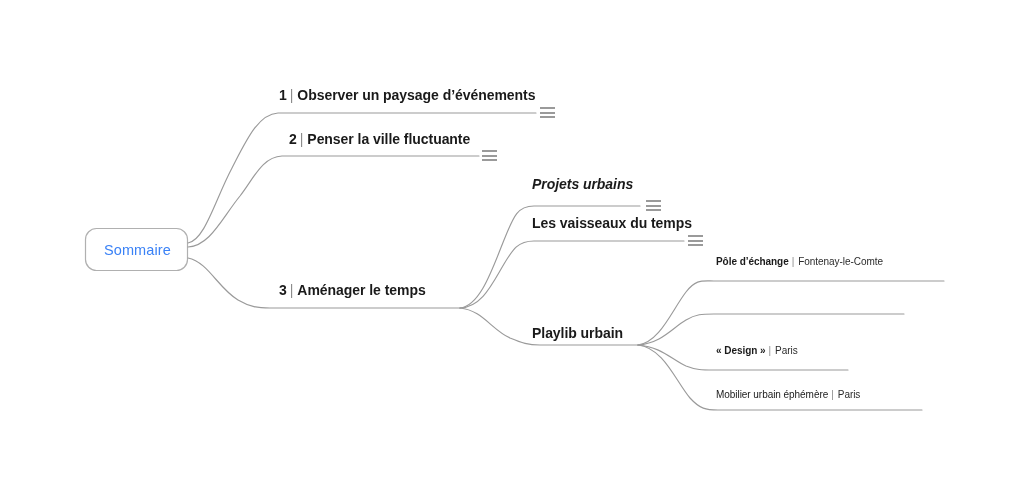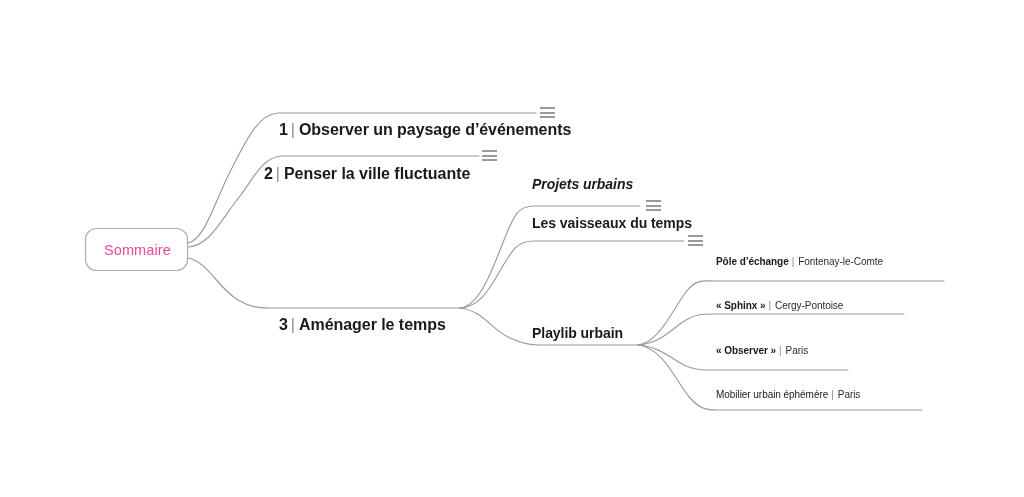--- a/index.html
+++ b/index.html
@@ -39,29 +39,28 @@
   }
   .node-label {
     position: absolute;
     white-space: nowrap;
     color: #1a1a1a;
     line-height: 1;
   }
   .root-label {
     position: absolute;
     white-space: nowrap;
-    color: #ec4899;
+    color: #3b82f6;
     font-size: 14.5px;
     letter-spacing: 0.1px;
   }
   .lvl1-label {
-    font-size: 16px;
+    font-size: 14px;
     font-weight: bold;
     letter-spacing: -0.05px;
-    margin-top: 34px;
   }
   .lvl1-label .num {
     font-weight: bold;
   }
   .sep {
     color: #8c8c8c;
     font-weight: normal;
     padding: 0 4px 0 3px;
   }
   .lvl2-label {
@@ -133,21 +132,21 @@
 
   <div class="node-label lvl1-label" style="left:279px; top:88px;">
     <span class="num">1</span><span class="sep">|</span><span>Observer un paysage d’événements</span>
   </div>
   <div class="note-icon" style="left:540px; top:107px;">
     <i></i>
       <i></i>
       <i></i>
   </div>
 
-  <div class="node-label lvl1-label" style="left:264px; top:132px;">
+  <div class="node-label lvl1-label" style="left:289px; top:132px;">
     <span class="num">2</span><span class="sep">|</span><span>Penser la ville fluctuante</span>
   </div>
   <div class="note-icon" style="left:482px; top:150px;">
     <i></i>
       <i></i>
       <i></i>
   </div>
 
   <div class="node-label lvl1-label" style="left:279px; top:283px;text-align:center;">
     <span class="num">3</span><span class="sep">|</span><span>Aménager le temps</span>
@@ -166,25 +165,22 @@
       <i></i>
       <i></i>
   </div>
 
   <div class="node-label lvl2-label" style="left:532px; top:326px;">Playlib urbain</div>
 
   <div class="node-label lvl3-label" style="left:716px; top:257px;">
     <span class="name-bold">Pôle d’échange</span><span class="sep">|</span><span class="place">Fontenay-le-Comte</span>
   </div>
 
-  <div class="node-label lvl3-label" style="left:716px; top:301px;">
-    <span class="name-bold">« Sphinx »</span><span class="sep">|</span><span class="place">Cergy-Pontoise</span>
-  </div>
 
   <div class="node-label lvl3-label" style="left:716px; top:346px;">
-    <span class="name-bold">« Observer »</span><span class="sep">|</span><span class="place">Paris</span>
+    <span class="name-bold">« Design »</span><span class="sep">|</span><span class="place">Paris</span>
   </div>
 
   <div class="node-label lvl3-label" style="left:716px; top:390px;">
     <span class="name-plain">Mobilier urbain éphémère</span><span class="sep">|</span><span class="place">Paris</span>
   </div>
 
 </div>
 
 </body></html>

